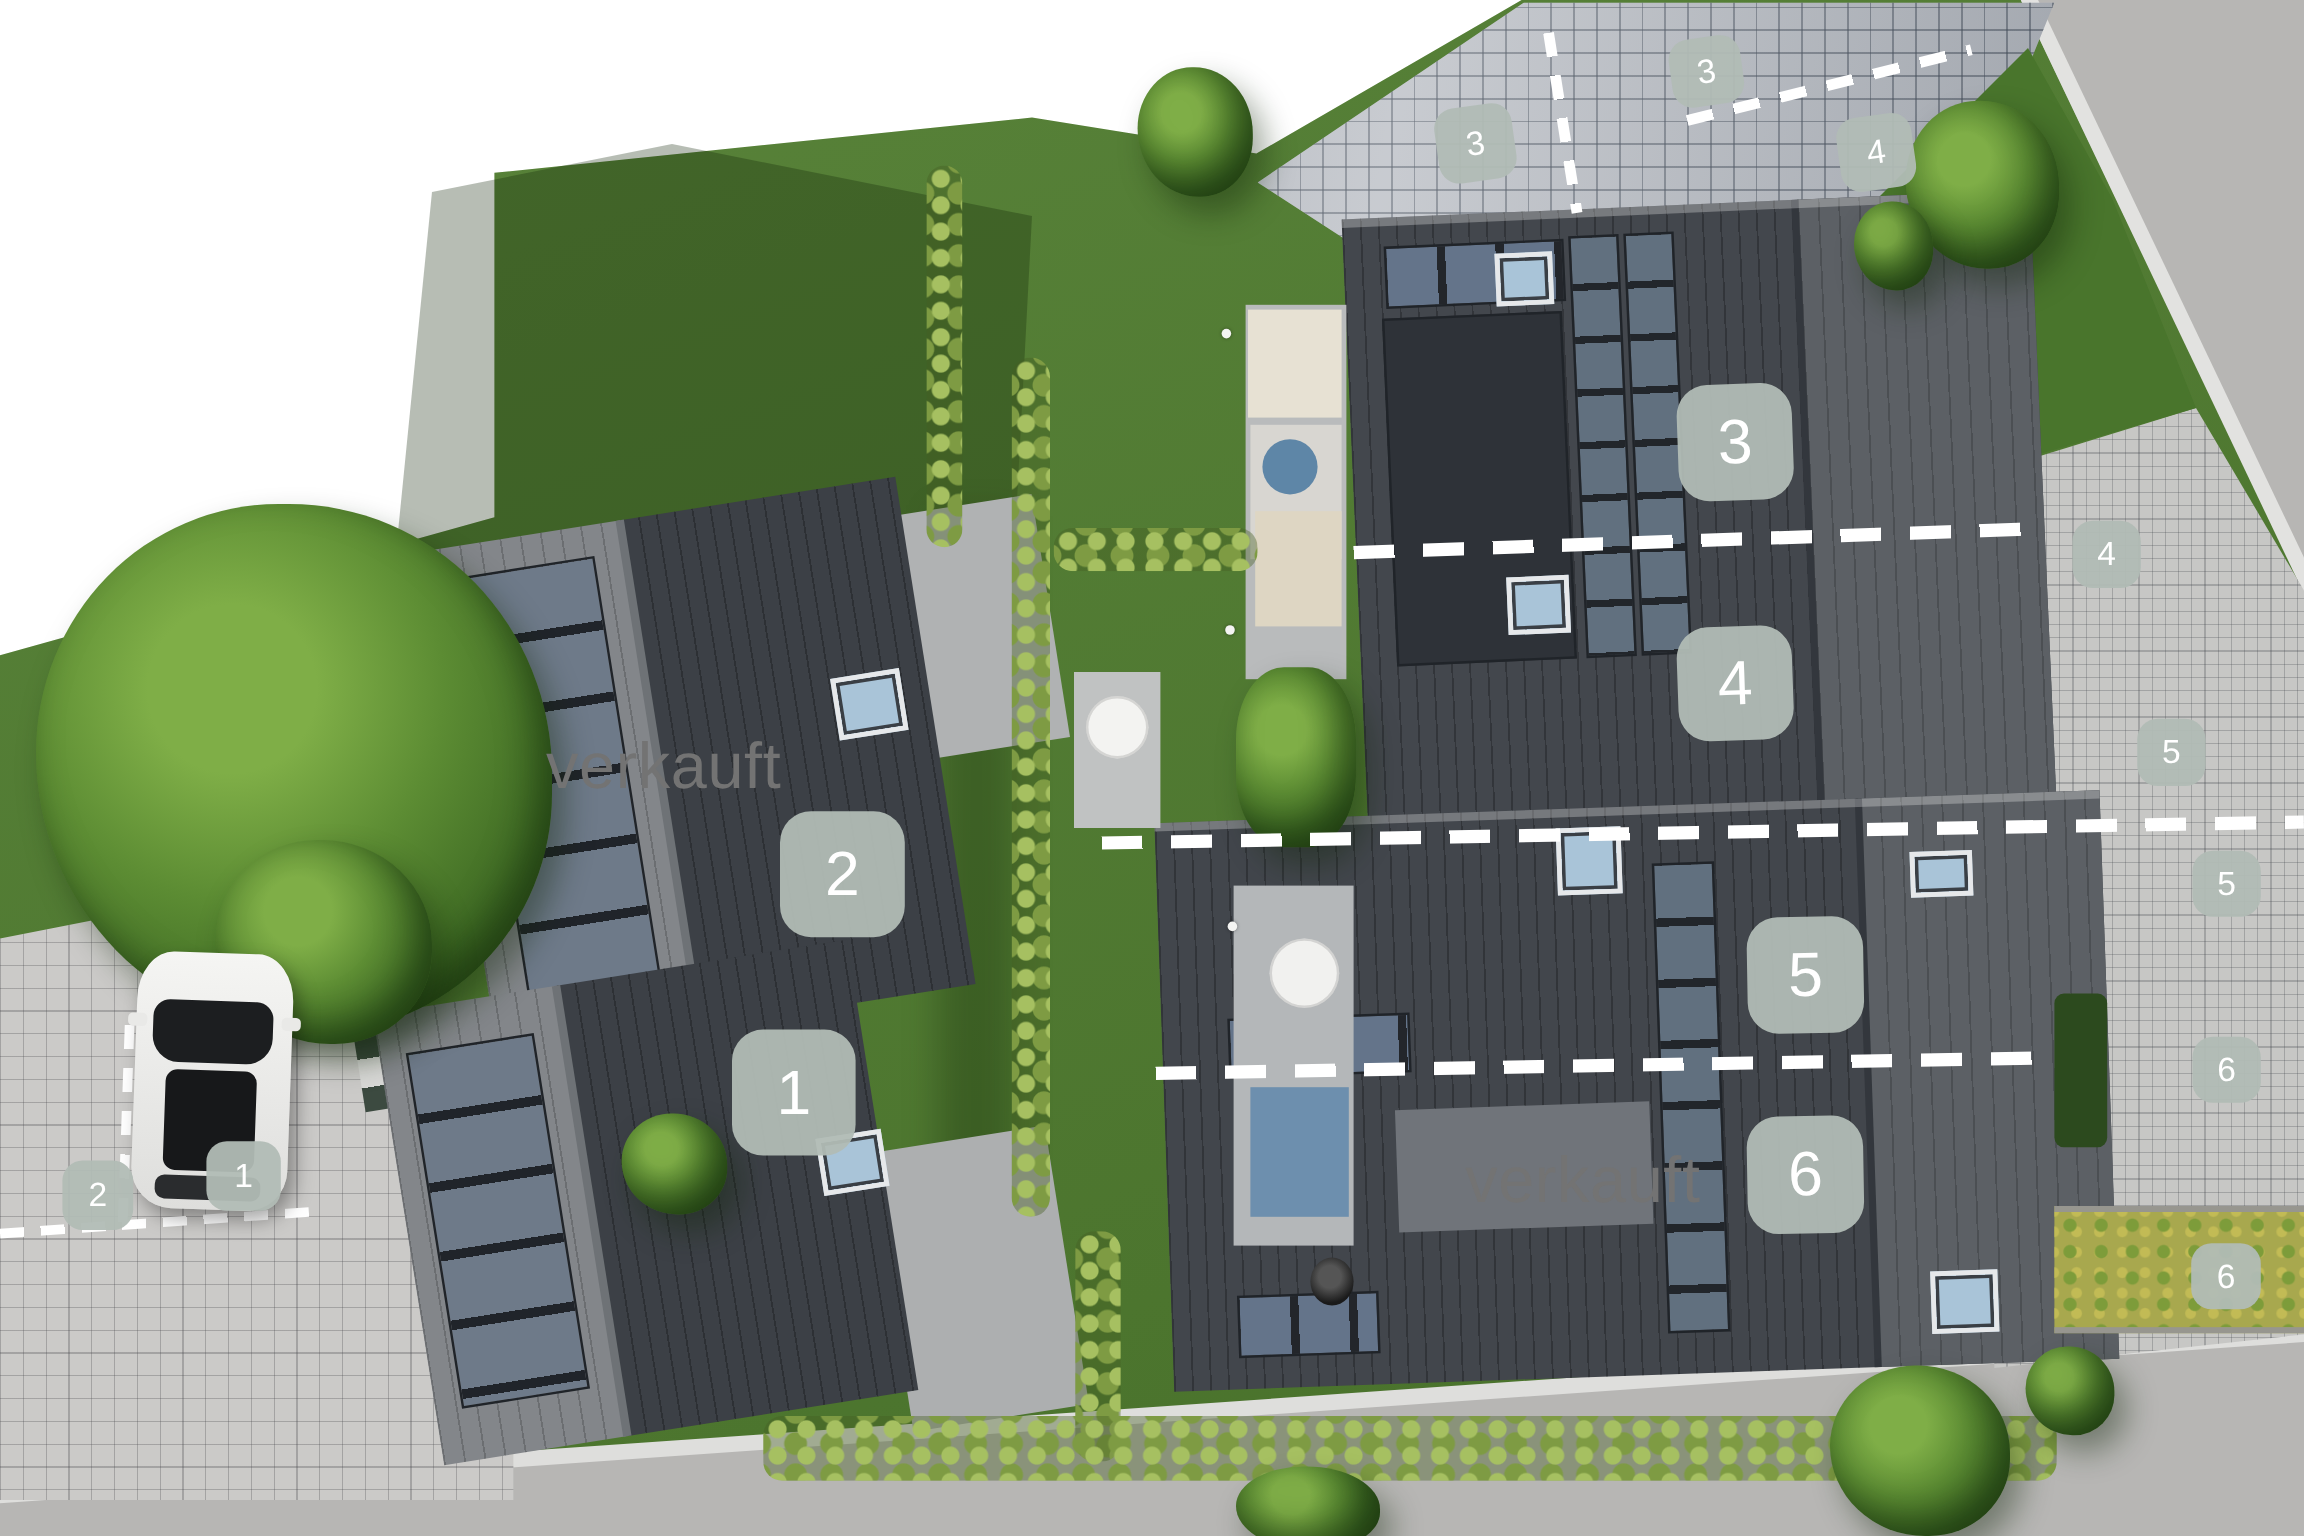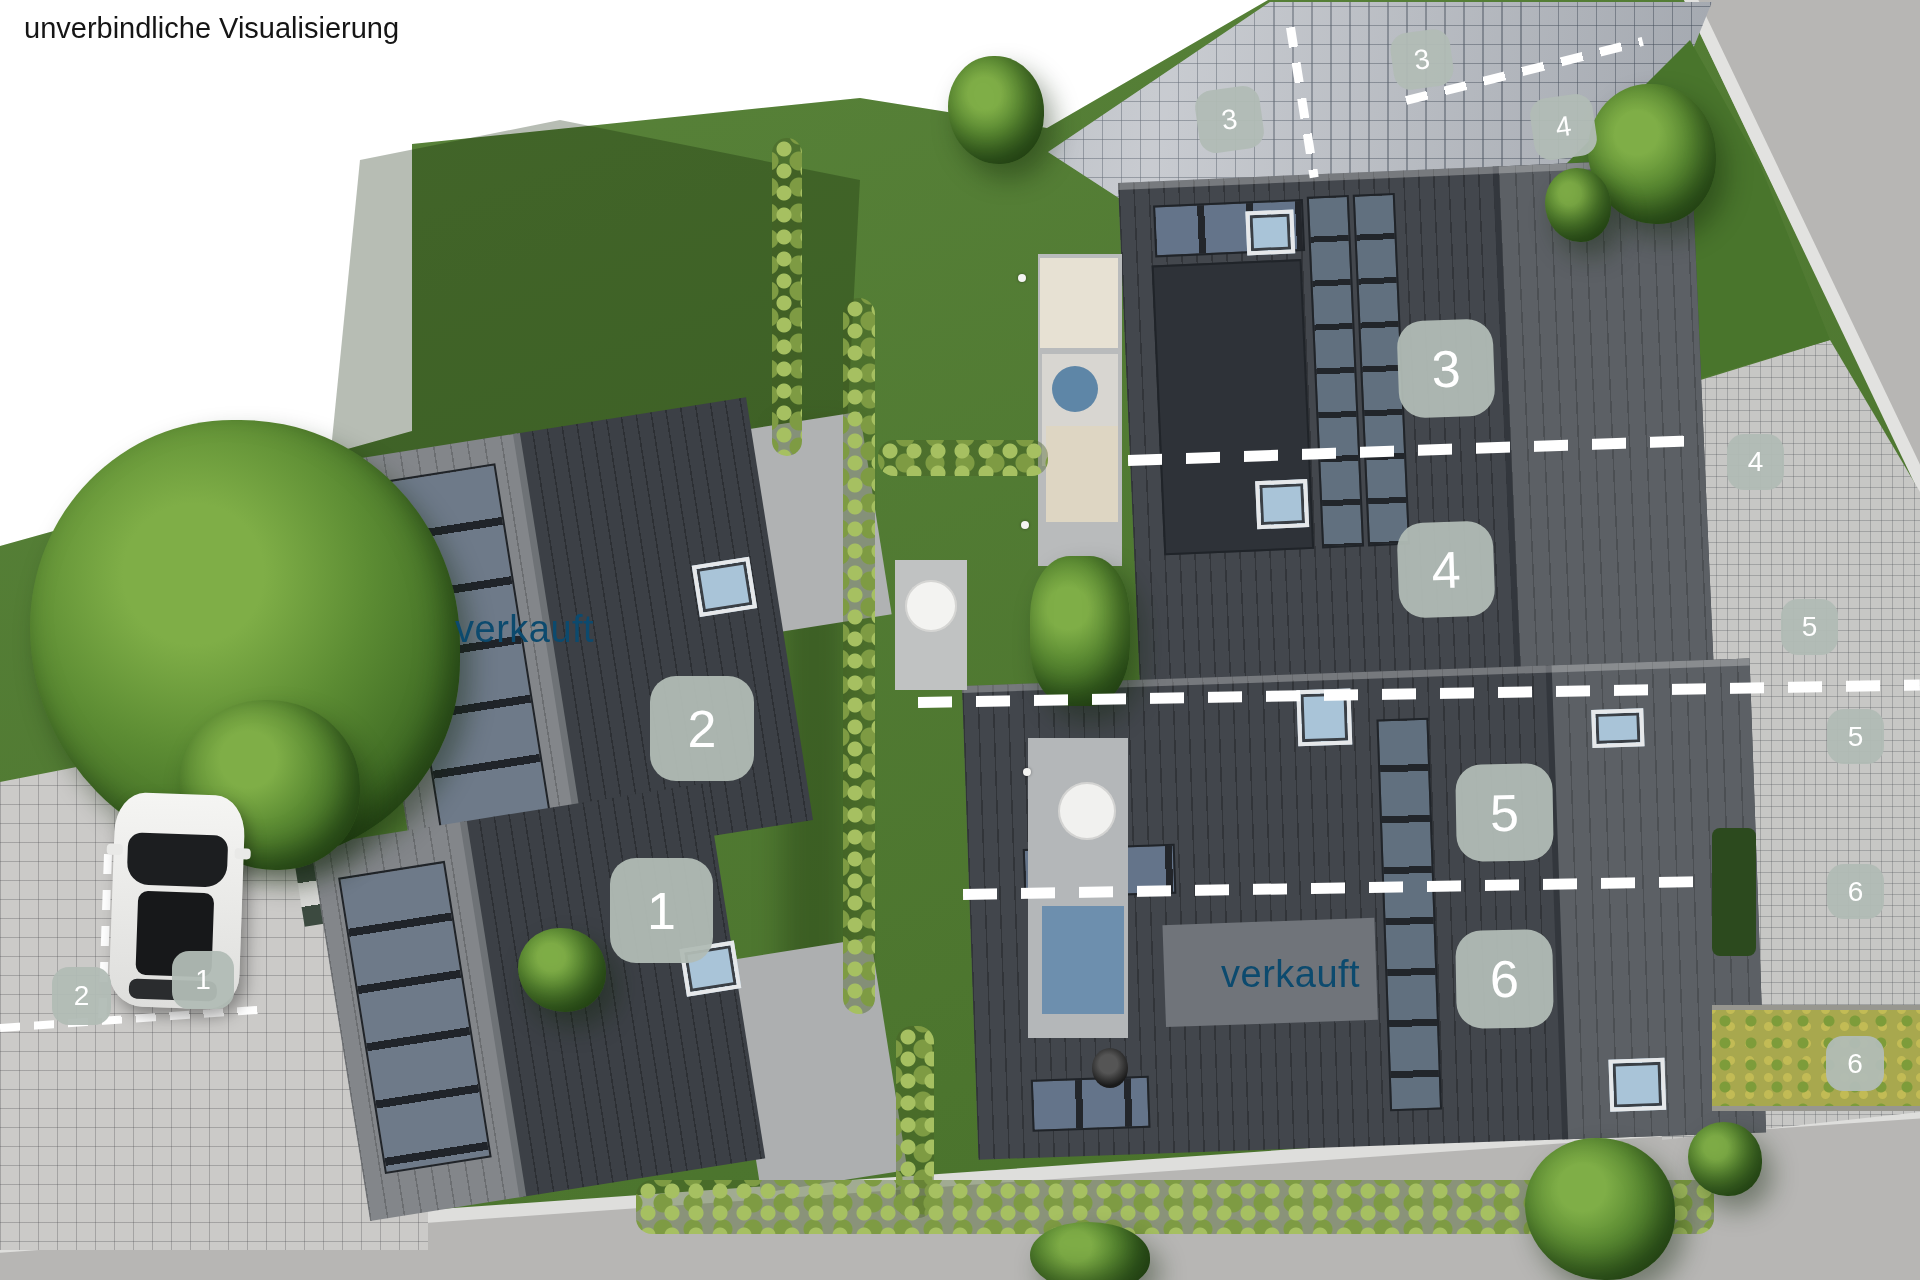--- a/index.html
+++ b/index.html
@@ -33,21 +33,21 @@
   
   .dash-big{height:11px;background:repeating-linear-gradient(90deg,#fff 0 34px,transparent 34px 58px);}
   .dash-med{height:9px;background:repeating-linear-gradient(90deg,#fff 0 22px,transparent 22px 40px);}
   .dash-sm{height:8px;background:repeating-linear-gradient(90deg,#fff 0 20px,transparent 20px 34px);}
   .dashv{width:9px;background:repeating-linear-gradient(180deg,#fff 0 20px,transparent 20px 36px);}
   
   .badge{position:absolute;display:flex;align-items:center;justify-content:center;
     color:#fff;background:rgba(177,188,181,.95);font-weight:500;}
   .badge-lg{width:100px;height:102px;border-radius:26px;font-size:52px;}
   .badge-sm{width:61px;height:61px;border-radius:17px;font-size:28px;}
-  .sold{position:absolute;color:#0c4a6e;font-size:38px;font-weight:500;letter-spacing:.5px;}
+  .sold{position:absolute;color:#737373;font-size:54px;font-weight:500;letter-spacing:.5px;}
   .lamp{position:absolute;width:8px;height:8px;border-radius:50%;background:#f4f4f2;box-shadow:0 0 3px rgba(0,0,0,.4);}
 </style>
 </head>
 <body>
 
 <div id="scene">
 
   <div class="full" style="background:#4f7c2e;background-image:linear-gradient(160deg,rgba(255,255,255,.06),rgba(0,0,0,.10));
               clip-path:polygon(0px 546px,412px 431px,412px 144px,860px 98px,1047px 128px,1268px 0px,1920px 0px,1920px 1280px,0px 1280px);"></div>
 
@@ -191,15 +191,14 @@
   <div class="badge badge-sm" style="left:1781px;top:599px;width:57px;height:56px;">5</div>
   <div class="badge badge-sm" style="left:1827px;top:709px;width:57px;height:55px;">5</div>
   <div class="badge badge-sm" style="left:1827px;top:864px;width:57px;height:55px;">6</div>
   <div class="badge badge-sm" style="left:1826px;top:1036px;width:58px;height:55px;">6</div>
   <div class="badge badge-sm" style="left:172px;top:951px;width:62px;height:58px;">1</div>
   <div class="badge badge-sm" style="left:52px;top:967px;width:59px;height:58px;">2</div>
 
   <div class="sold" style="left:455px;top:608px;">verkauft</div>
   <div class="sold" style="left:1221px;top:953px;">verkauft</div>
 
-  <div class="abs" style="left:24px;top:12px;font-size:29px;font-weight:500;color:#151515;">unverbindliche Visualisierung</div>
 
 </div>
 
 </body></html>

